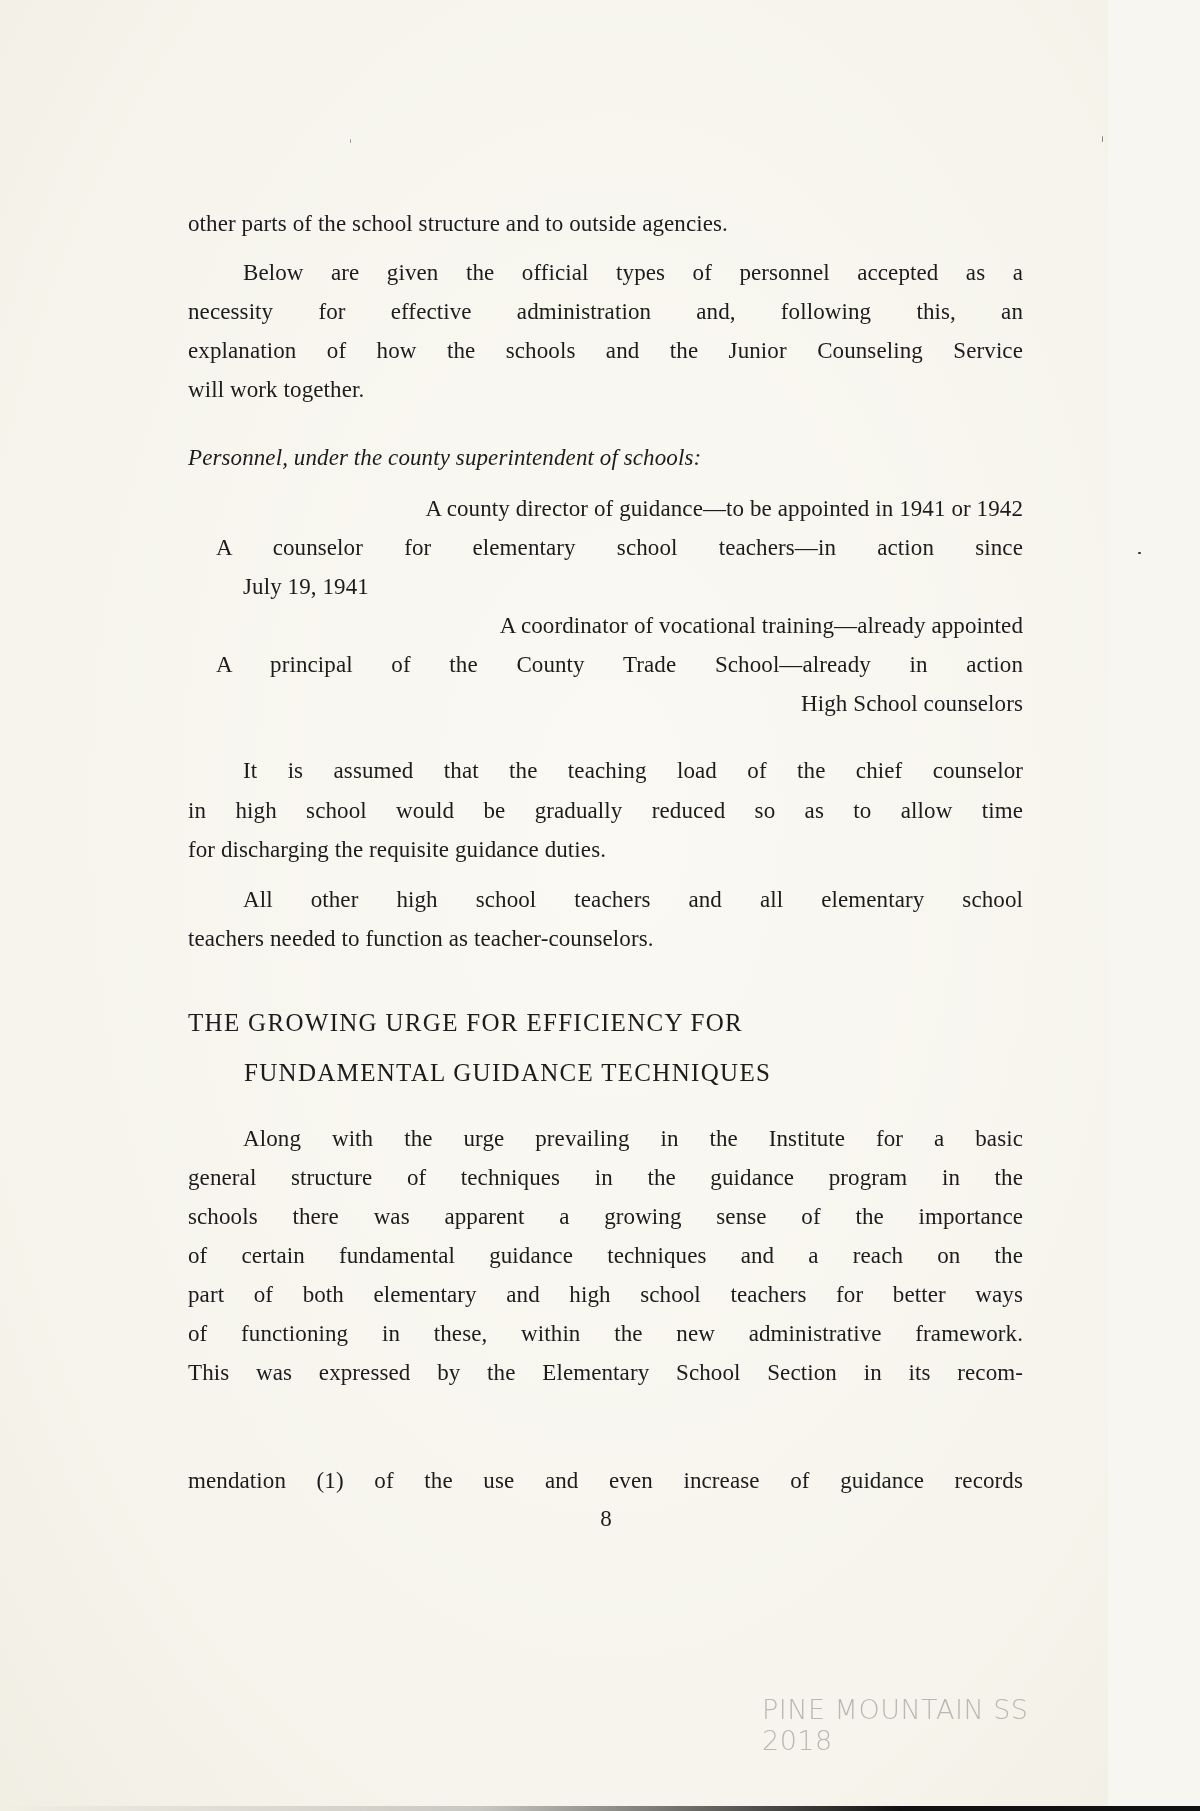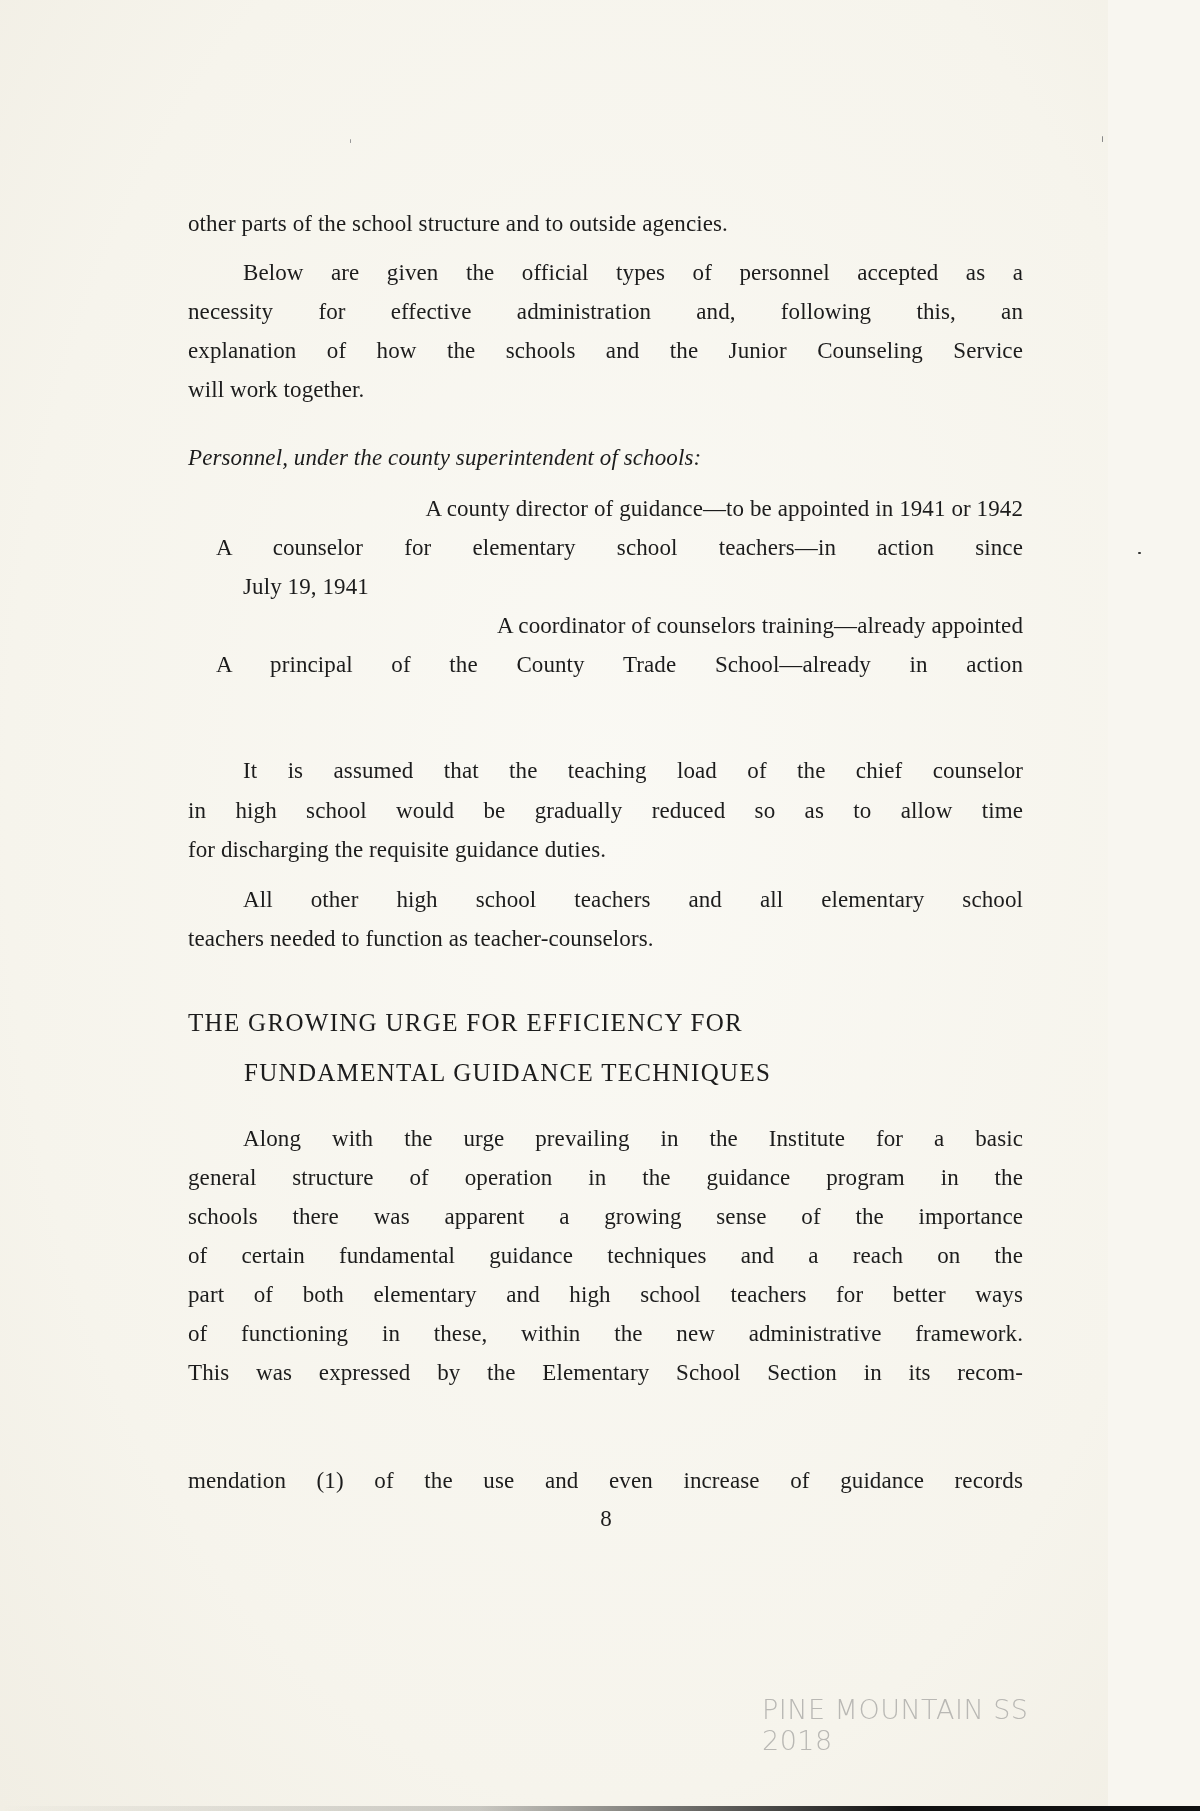--- a/index.html
+++ b/index.html
@@ -57,35 +57,36 @@
   <div class="ln just indent" style="top:259px;">Below are given the official types of personnel accepted as a</div>
   <div class="ln just" style="top:298px;">necessity for effective administration and, following this, an</div>
   <div class="ln just" style="top:337px;">explanation of how the schools and the Junior Counseling Service</div>
   <div class="ln" style="top:376px;">will work together.</div>
 
   <div class="ln ital" style="top:444px;">Personnel, under the county superintendent of schools:</div>
 
   <div class="ln item" style="top:495px;">A county director of guidance—to be appointed in 1941 or 1942</div>
   <div class="ln item just" style="top:534px;">A counselor for elementary school teachers—in action since</div>
   <div class="ln item-cont" style="top:573px;">July 19, 1941</div>
-  <div class="ln item" style="top:612px;">A coordinator of counselors training—already appointed</div>
+  <div class="ln item" style="top:612px;">A coordinator of vocational training—already appointed</div>
   <div class="ln item just" style="top:651px;">A principal of the County Trade School—already in action</div>
+  <div class="ln item" style="top:690px;">High School counselors</div>
 
   <div class="ln just indent" style="top:757px;">It is assumed that the teaching load of the chief counselor</div>
   <div class="ln just" style="top:797px;">in high school would be gradually reduced so as to allow time</div>
   <div class="ln" style="top:836px;">for discharging the requisite guidance duties.</div>
 
   <div class="ln just indent" style="top:886px;">All other high school teachers and all elementary school</div>
   <div class="ln" style="top:925px;">teachers needed to function as teacher-counselors.</div>
 
   <div class="ln heading" style="top:1009px;">THE GROWING URGE FOR EFFICIENCY FOR</div>
   <div class="ln heading heading2" style="top:1059px;">FUNDAMENTAL GUIDANCE TECHNIQUES</div>
 
   <div class="ln just indent" style="top:1125px;">Along with the urge prevailing in the Institute for a basic</div>
-  <div class="ln just" style="top:1164px;">general structure of operation in the guidance program in the</div>
+  <div class="ln just" style="top:1164px;">general structure of techniques in the guidance program in the</div>
   <div class="ln just" style="top:1203px;">schools there was apparent a growing sense of the importance</div>
   <div class="ln just" style="top:1242px;">of certain fundamental guidance techniques and a reach on the</div>
   <div class="ln just" style="top:1281px;">part of both elementary and high school teachers for better ways</div>
   <div class="ln just" style="top:1320px;">of functioning in these, within the new administrative framework.</div>
   <div class="ln just" style="top:1359px;">This was expressed by the Elementary School Section in its recom-</div>
   <div class="ln just" style="top:1467px;">mendation (1) of the use and even increase of guidance records</div>
 
   <div class="pagenum" style="top:1505px;">8</div>
 
   <div class="watermark">PINE MOUNTAIN SS 2018</div>

